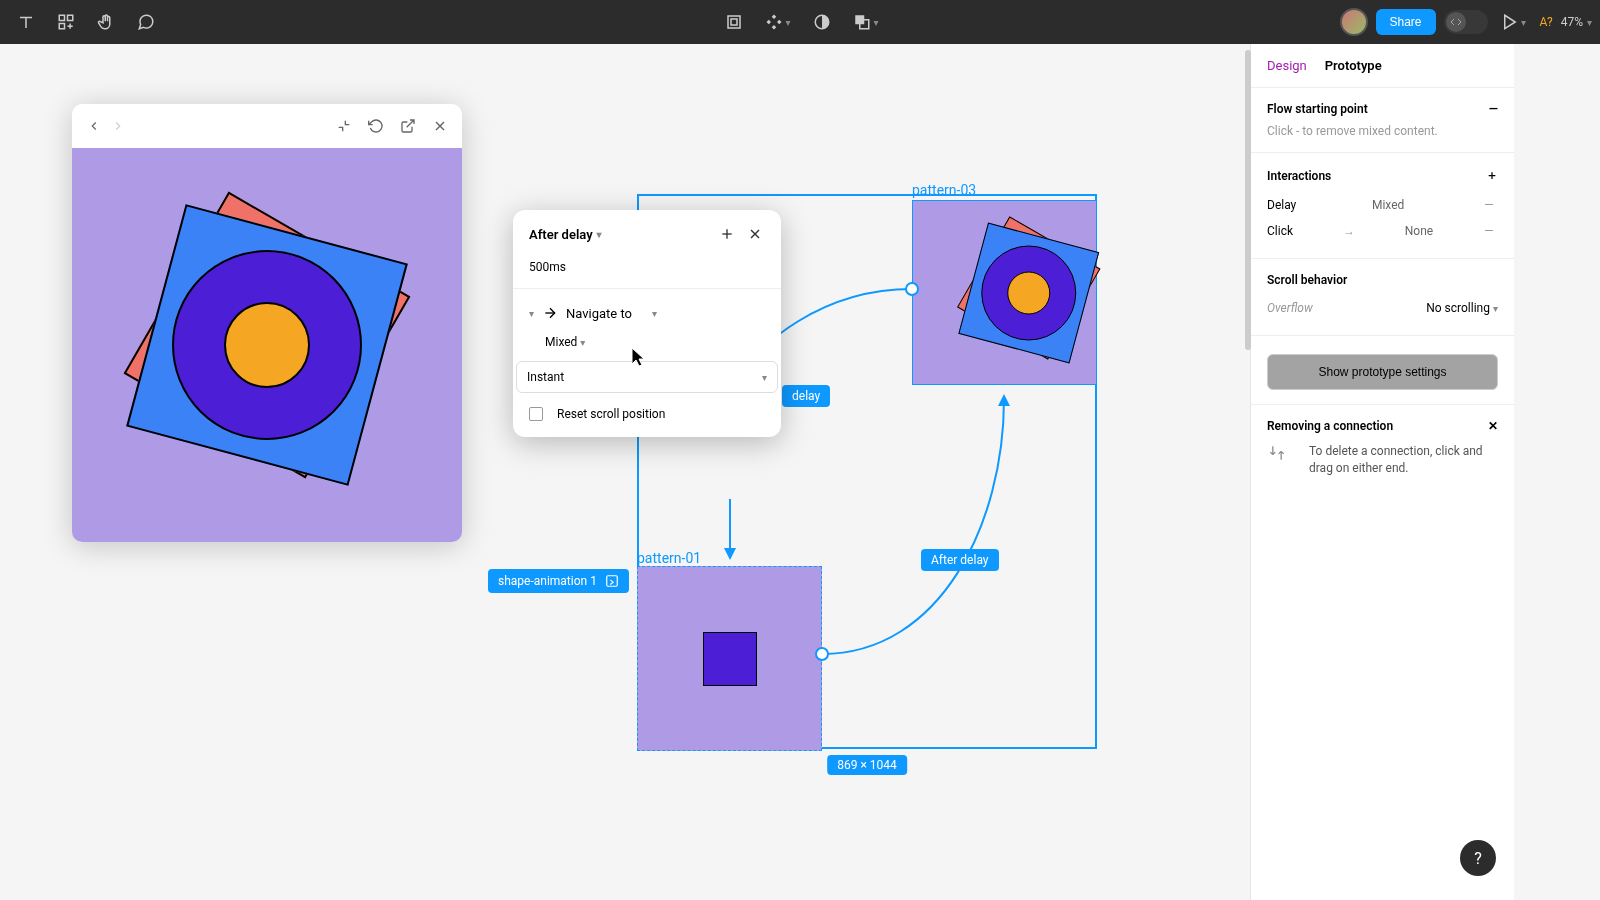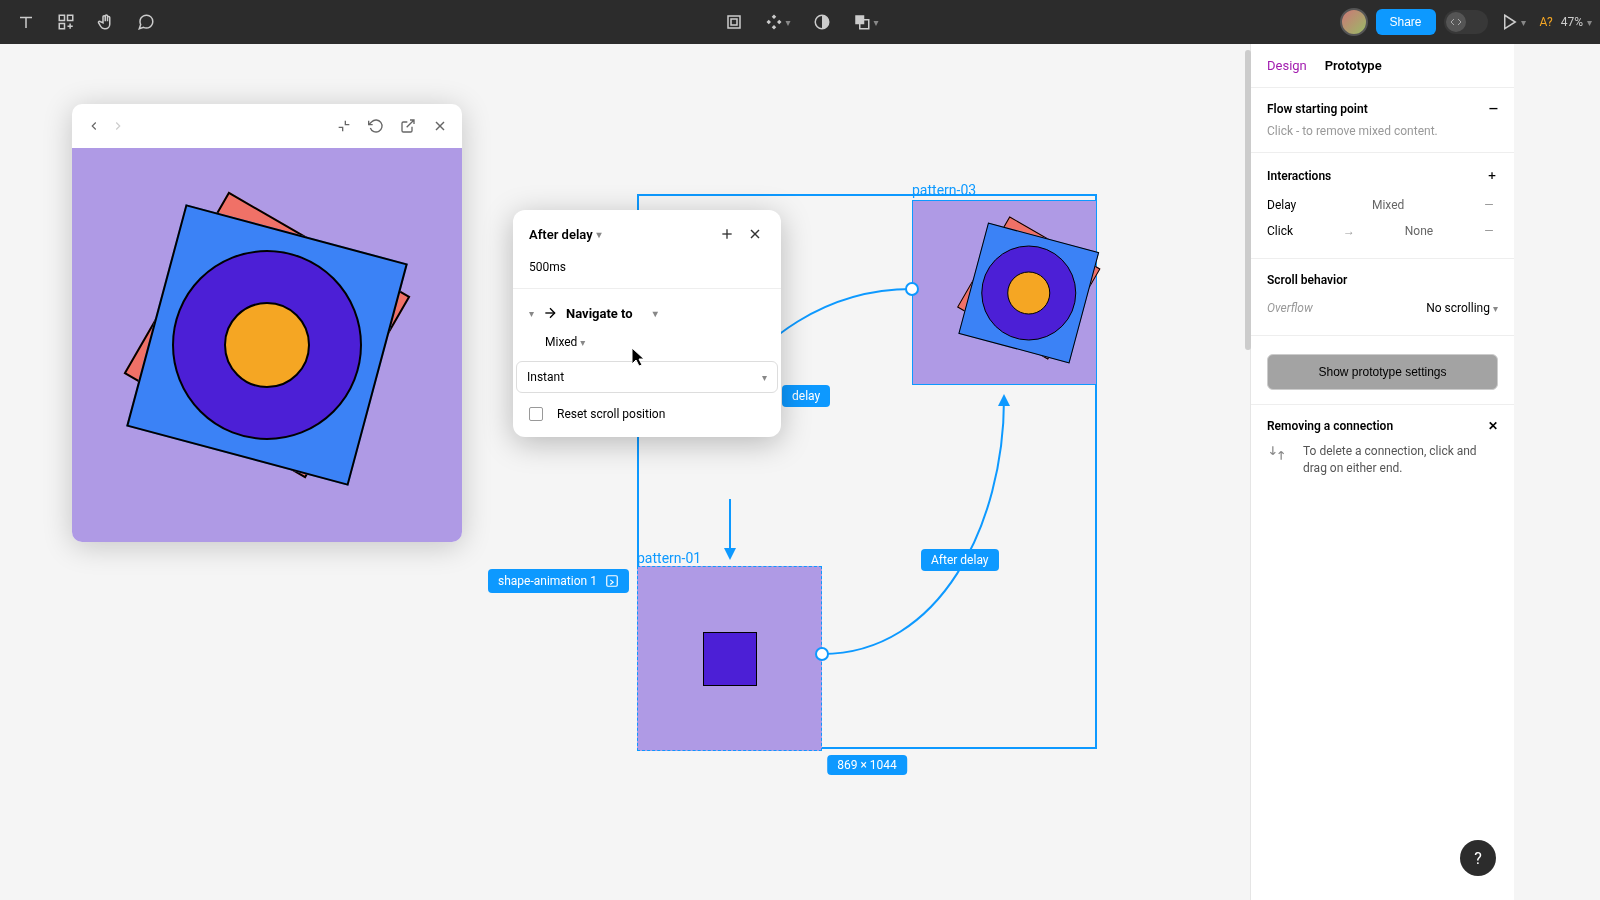--- a/index.html
+++ b/index.html
@@ -67,42 +67,42 @@
   .delay2 { left: 921px; top: 505px; }
   
   
   .popover { position: absolute; left: 513px; top: 166px; width: 268px; background: white; border-radius: 12px; box-shadow: 0 6px 30px rgba(0,0,0,0.25); z-index: 50; }
   .popover-hdr { display: flex; align-items: center; padding: 14px 16px 10px; gap: 8px; }
   .popover-title { font-size: 13px; font-weight: 600; flex: 1; display: flex; align-items: center; gap: 4px; }
   .popover-icon { width: 20px; height: 20px; display: flex; align-items: center; justify-content: center; color: #333; cursor: pointer; }
   .popover-row { padding: 6px 16px; font-size: 12px; }
   .popover-sep { border-top: 1px solid #eee; margin: 8px 0; }
   .popover-nav { display: flex; align-items: center; gap: 8px; padding: 8px 16px; }
-  .popover-nav-title { font-weight: 700; font-size: 13px; display: flex; align-items: center; gap: 20px; text-align: right; }
+  .popover-nav-title { font-weight: 400; font-size: 13px; display: flex; align-items: center; gap: 20px; text-align: right; }
   .dropdown { margin: 6px 3px; border: 1px solid #ddd; border-radius: 6px; padding: 8px 10px; display: flex; align-items: center; justify-content: space-between; font-size: 12px; cursor: pointer; }
   .popover-sub { padding: 10px 16px 4px; font-size: 12px; color: #999; font-weight: 500; }
   .checkbox-row { display: flex; align-items: center; gap: 14px; padding: 8px 16px 16px; font-size: 12px; }
   .checkbox { width: 14px; height: 14px; border: 1px solid #999; border-radius: 2px; }
   .mini-chevron { color: #888; font-size: 10px; }
   
   
   .panel { position: absolute; top: 44px; right: 86px; bottom: 0; width: 264px; background: white; border-left: 1px solid #e5e5e5; overflow-y: auto; z-index: 40; }
   .tabs { display: flex; gap: 18px; padding: 14px 16px; border-bottom: 1px solid #eee; }
   .tab { font-size: 13px; color: #a21caf; cursor: pointer; }
   .tab.active { color: #000; font-weight: 600; }
   .panel-section { padding: 14px 16px; border-bottom: 1px solid #eee; }
   .panel-section-hdr { display: flex; align-items: center; justify-content: space-between; font-size: 12px; font-weight: 600; margin-bottom: 8px; }
   .panel-hint { font-size: 12px; color: #999; }
   .panel-row { display: flex; align-items: center; justify-content: space-between; font-size: 12px; padding: 6px 0; }
   .panel-row .mid { color: #666; }
   .panel-row .ic { width: 18px; color: #999; text-align: center; }
   .panel-btn { width: 100%; padding: 10px; border: 1px solid #ccc; background: #a3a3a3; border-radius: 6px; font-size: 12px; cursor: pointer; margin-top: 4px; }
   .tip-card { padding: 14px 16px; }
   .tip-hdr { display: flex; align-items: center; justify-content: space-between; font-size: 12px; font-weight: 600; margin-bottom: 10px; }
-  .tip-body { display: flex; gap: 16px; font-size: 12px; color: #555; line-height: 1.4; }
+  .tip-body { display: flex; gap: 22px; font-size: 12px; color: #555; line-height: 1.4; }
   .tip-icon { width: 20px; height: 20px; flex-shrink: 0; color: #888; }
   
   
   .help-fab { position: absolute; right: 104px; bottom: 24px; width: 36px; height: 36px; border-radius: 50%; background: #2c2c2c; color: white; display: flex; align-items: center; justify-content: center; cursor: pointer; z-index: 60; }
   
   .cursor { position: absolute; left: 632px; top: 348px; z-index: 80; pointer-events: none; }
   
   
   .scroll-ind { position: absolute; right: 349px; top: 50px; width: 6px; height: 300px; background: #ccc; border-radius: 3px; z-index: 45; }
   

